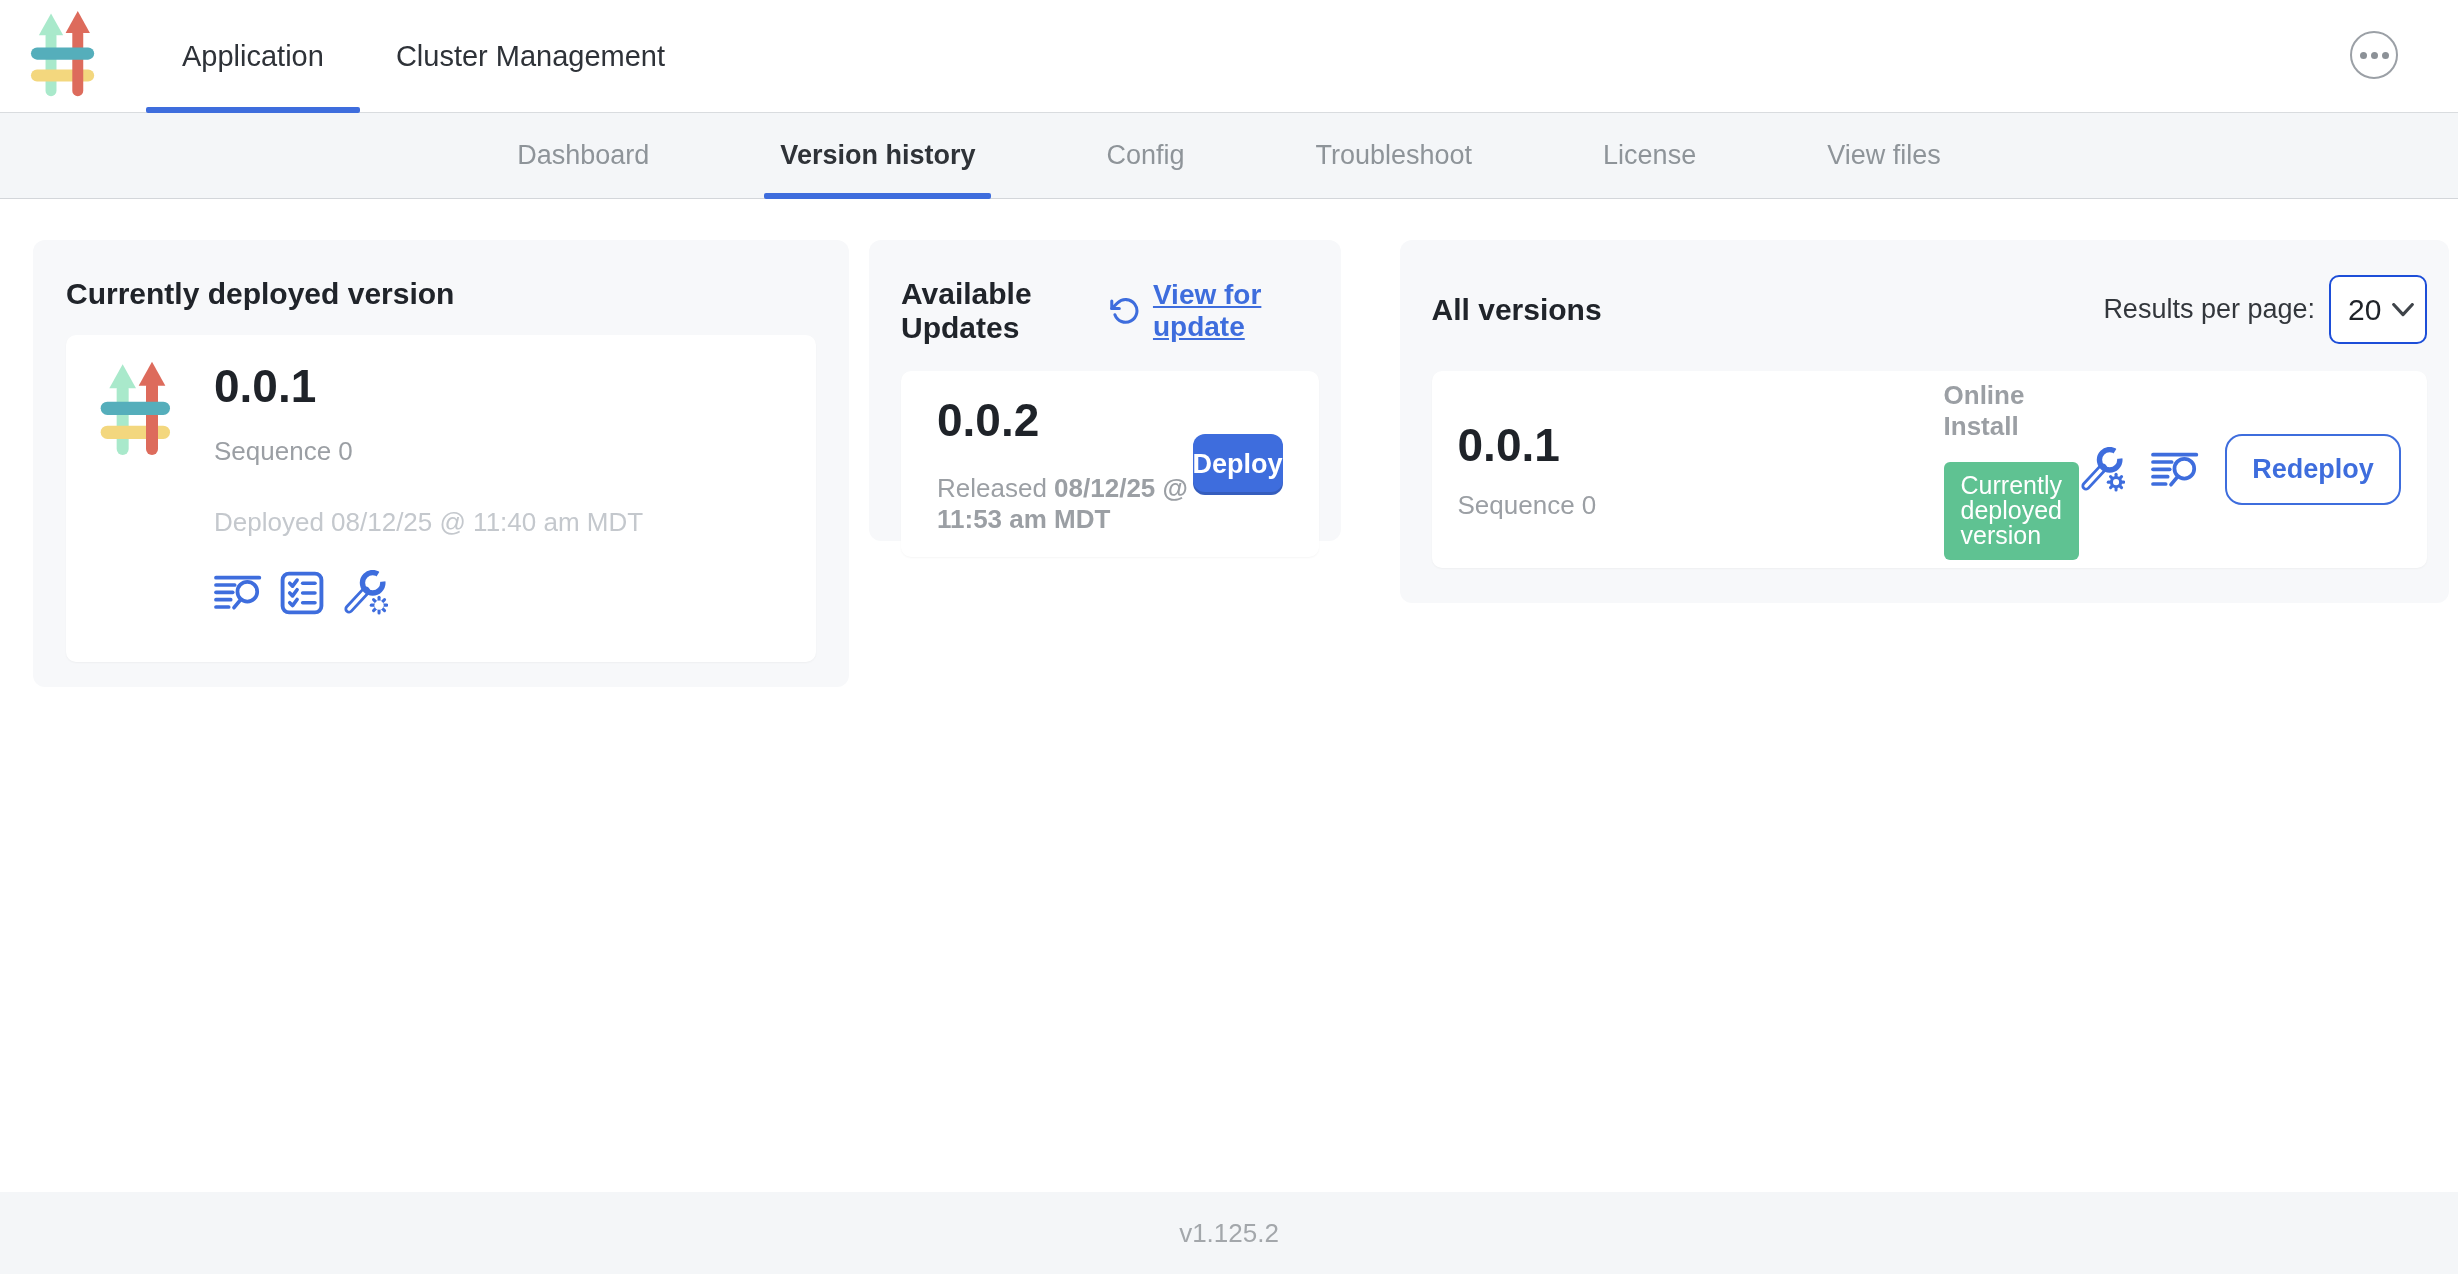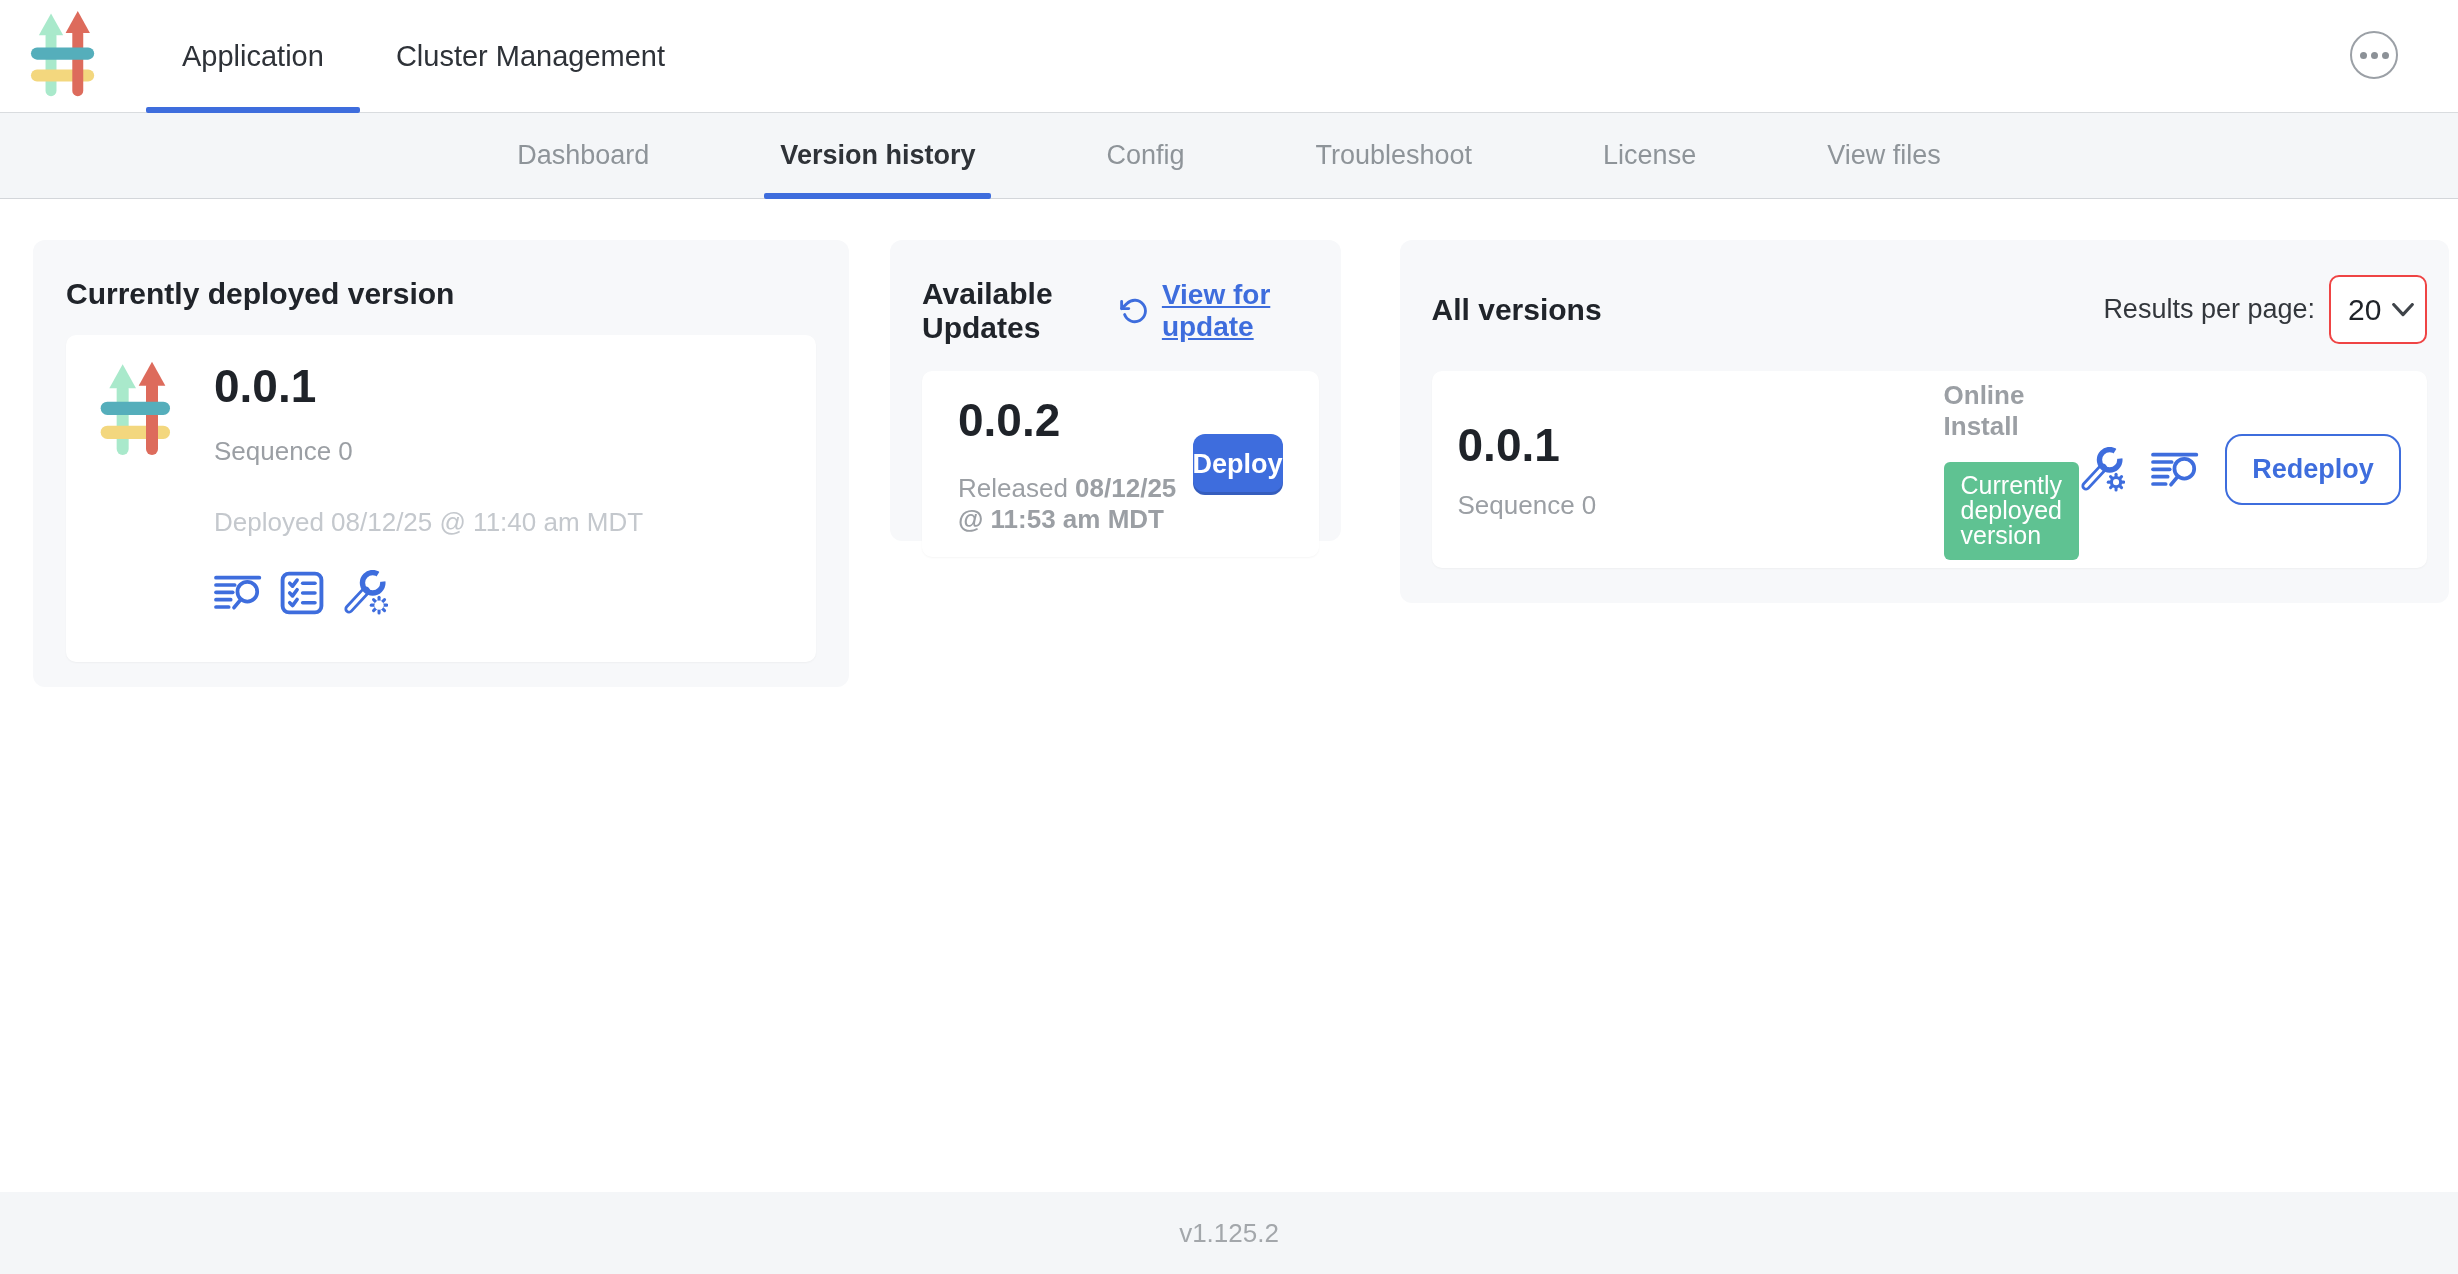--- a/index.html
+++ b/index.html
@@ -16,21 +16,21 @@
   .menu-btn { position:absolute; right:60px; top:31px; width:48px; height:48px; border:2.5px solid #9ba0a6; border-radius:50%; display:flex; align-items:center; justify-content:center; gap:4px; cursor:pointer; background:#fff; }
   .menu-btn i { width:7px; height:7px; border-radius:50%; background:#8c9197; }
 
   
   .subnav { height:86px; background:#f4f6f8; border-bottom:1px solid #d3d6da; display:flex; justify-content:center; gap:99px; flex:none; }
   .subnav-tab { display:flex; align-items:center; padding:0 16px; font-size:27px; color:#8e9499; position:relative; cursor:pointer; }
   .subnav-tab.active { color:#2f3338; font-weight:bold; }
   .subnav-tab.active::after { content:""; position:absolute; left:0; right:0; bottom:-1px; height:6px; background:var(--accent,#3e6ddd); border-radius:2px; }
 
   
-  .main { flex:1; display:flex; align-items:flex-start; gap:41px; padding:41px 9px 0 33px; background:#fff; }
+  .main { flex:1; display:flex; align-items:flex-start; gap:20px; padding:41px 9px 0 33px; background:#fff; }
   .card { background:#f7f8fa; border-radius:12px; }
   .card-title { font-size:30px; font-weight:bold; color:#20242a; }
   .inner-card { background:#fff; border-radius:10px; box-shadow:0 1px 2px rgba(0,0,0,0.04); }
 
   
   .col-left { width:816px; flex:none; }
   .deployed-card { height:447px; padding:37px 33px 30px 33px; }
   .deployed-inner { margin-top:24px; height:327px; padding:24px 32px; display:flex; gap:36px; }
   .app-icon-sm { width:80px; height:100px; flex:none; margin-top:2px; }
   .app-icon-sm svg { width:100%; height:100%; display:block; }
@@ -49,21 +49,21 @@
   .check-link .link-text { text-decoration:underline; }
   .updates-inner { margin-top:26px; height:186px; padding:0 36px; display:flex; align-items:center; justify-content:space-between; }
   .released-line { font-size:26px; color:#9b9fa4; margin-top:24px; }
   .released-line b { font-weight:bold; }
   .btn-primary { background:var(--accent,#3e6ddd); color:#fff; font-family:"Liberation Sans",sans-serif; font-size:27px; font-weight:bold; border:none; border-radius:12px; width:152px; height:61px; cursor:pointer; box-shadow: inset 0 -3px 0 rgba(0,0,0,0.14); }
 
   .versions-card { padding:35px 22px 35px 32px; }
   .results-group { display:flex; align-items:center; gap:14px; }
   .results-label { font-size:27px; color:#33373c; }
   .select-wrap { position:relative; }
-  .select-wrap select { -webkit-appearance:none; appearance:none; width:98px; height:69px; border:2px solid #ef4444; border-radius:10px; background:#fff; font-family:"Liberation Sans",sans-serif; font-size:30px; color:#1f2329; padding:0 34px 0 17px; cursor:pointer; }
+  .select-wrap select { -webkit-appearance:none; appearance:none; width:98px; height:69px; border:2px solid #1d4ed8; border-radius:10px; background:#fff; font-family:"Liberation Sans",sans-serif; font-size:30px; color:#1f2329; padding:0 34px 0 17px; cursor:pointer; }
   .select-wrap .chev { position:absolute; right:13px; top:28px; pointer-events:none; }
   .version-row { margin-top:27px; height:197px; display:flex; align-items:center; padding:0 26px; }
   .row-left { width:486px; flex:none; }
   .row-left .seq-text { margin-top:16px; }
   .row-mid { flex:1; }
   .install-type { font-size:26px; font-weight:bold; color:#9b9fa4; }
   .badge { display:inline-block; margin-top:20px; background:var(--badge-green,#5fc292); color:#fff; font-size:25px; line-height:1; padding:11px 17px 12px; border-radius:6px; }
   .row-actions { display:flex; align-items:center; gap:26px; }
   .btn-outline { background:#fff; color:var(--accent,#3e6ddd); font-family:"Liberation Sans",sans-serif; font-size:27px; font-weight:bold; border:2px solid var(--accent,#3e6ddd); border-radius:17px; width:176px; height:71px; cursor:pointer; }
 

